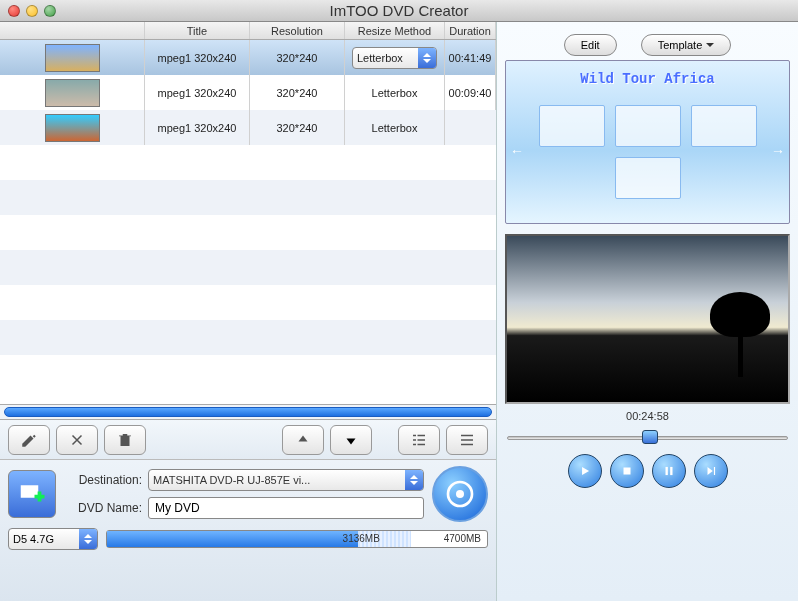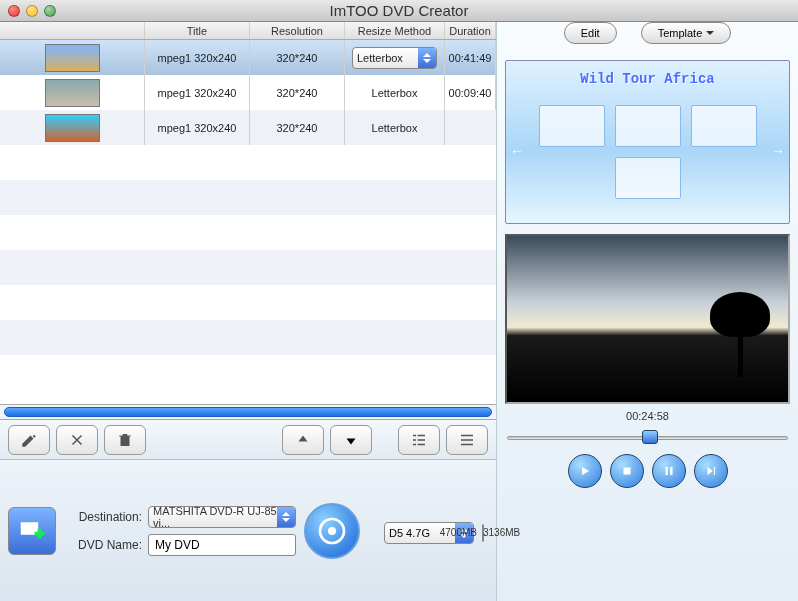--- a/index.html
+++ b/index.html
@@ -40,21 +40,21 @@
 .combo .arrow::after{content:"";border:4px solid transparent;border-top-color:#fff;margin-top:1px;}
 
 .hscroll { height:16px; background:#f0f4f8; border-top:1px solid #aaa; border-bottom:1px solid #aaa; display:flex; align-items:center;}
 .hscroll .bar{ height:10px; flex:1; margin:0 4px; background:linear-gradient(#5aa8ff,#1d6fe0); border-radius:6px; border:1px solid #1a5cc0;}
 
 .toolbar { height:40px; display:flex; align-items:center; padding:0 8px; gap:6px; border-bottom:1px solid #bbb; background:linear-gradient(#f2f7fb,#e3ebf3); }
 .tbtn { width:42px; height:30px; border:1px solid #999; border-radius:6px; background:linear-gradient(#fff,#e4e4e4); display:flex; align-items:center; justify-content:center; font-size:14px; color:#333;}
 .tbtn svg{width:18px;height:18px;}
 .spacer{flex:1}
 
-.bottom { flex:1; padding:6px 8px; background:linear-gradient(#edf3f9,#dbe5ef); display:flex; flex-direction:row; gap:24px; }
+.bottom { flex:1; padding:6px 8px; background:linear-gradient(#edf3f9,#dbe5ef); display:flex; flex-direction:column; gap:2px; }
 .dest-row{display:flex; align-items:center; gap:8px;}
 .big-icon{width:48px;height:48px;background:linear-gradient(#7db3ff,#3a6dd8);border-radius:6px;border:1px solid #888; display:flex;align-items:center;justify-content:center;}
 .big-icon svg{width:30px;height:30px;}
 .form { flex:1; display:flex; flex-direction:column; gap:6px;}
 .frow{display:flex;align-items:center;gap:6px;font-size:12px;color:#333;}
 .frow label{width:78px;text-align:right;}
 .wide-combo{flex:1;}
 .txt{flex:1;height:22px;border:1px solid #888;border-radius:3px;background:#fff;padding:0 6px;font-size:12px;}
 
 .burn-btn{width:56px;height:56px;border-radius:50%;background:radial-gradient(circle at 35% 30%, #8dd0ff, #1462d8);border:2px solid #6aa0e0;display:flex;align-items:center;justify-content:center;}
@@ -62,21 +62,21 @@
 
 .capacity{display:flex;align-items:center;gap:8px;margin-top:4px;}
 .cap-combo{width:90px;}
 .cap-bar{flex:1;height:18px;border:1px solid #888;border-radius:3px;background:#fff;position:relative;display:flex;}
 .cap-fill1{width:66%;background:linear-gradient(#6fb4ff,#2779e6);}
 .cap-fill2{width:14%;background:repeating-linear-gradient(90deg,#cfe3ff,#cfe3ff 2px,#e8f1ff 2px,#e8f1ff 4px);}
 .cap-lbl{position:absolute;font-size:10px;color:#333;top:2px;}
 .cap-lbl.a{left:62%;} .cap-lbl.b{right:6px;}
 
 .menu-hdr{height:18px;background:linear-gradient(#eef4fa,#d7e3ef);border-bottom:1px solid #aac;font-size:11px;display:flex;align-items:center;justify-content:center;color:#333;}
-.menu-btns{height:34px;display:flex;align-items:flex-start;justify-content:center;gap:24px;}
+.menu-btns{height:34px;display:flex;align-items:flex-end;justify-content:center;gap:24px;}
 .pill{height:22px;padding:0 16px;border:1px solid #888;border-radius:12px;background:linear-gradient(#fff,#ddd);font-size:11px;display:flex;align-items:center;gap:4px;}
 .pill .tri{border:4px solid transparent;border-top-color:#333;margin-top:3px;}
 
 .menu-canvas{height:164px;margin:4px 8px;border:1px solid #88a;background:linear-gradient(180deg,#dff1ff,#aad6f7 55%,#e5f5ff);position:relative;border-radius:2px;overflow:hidden;}
 .menu-title{position:absolute;top:10px;left:0;right:0;text-align:center;font-family:"Courier New",monospace;font-weight:bold;font-size:14px;color:#4a6eff;text-shadow:1px 1px #fff;}
 .menu-thumbs{position:absolute;top:44px;left:0;right:0;display:flex;flex-wrap:wrap;justify-content:center;gap:10px;}
 .mt{width:66px;height:42px;background:rgba(255,255,255,0.7);border:1px solid #88baf0;border-radius:2px;}
 .nav-ar{position:absolute;top:80px;font-size:14px;color:#fff;} .nav-ar.l{left:4px;} .nav-ar.r{right:4px;}
 
 .prev-hdr{height:18px;background:linear-gradient(#eef4fa,#d7e3ef);border-top:1px solid #aac;border-bottom:1px solid #aac;font-size:11px;display:flex;align-items:center;justify-content:center;color:#333;}

